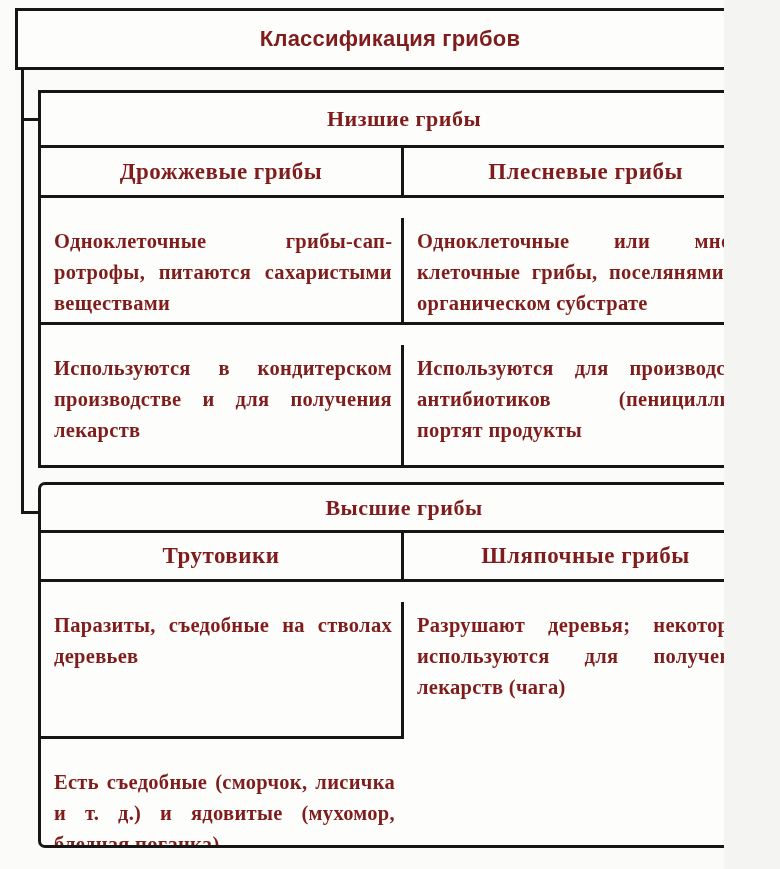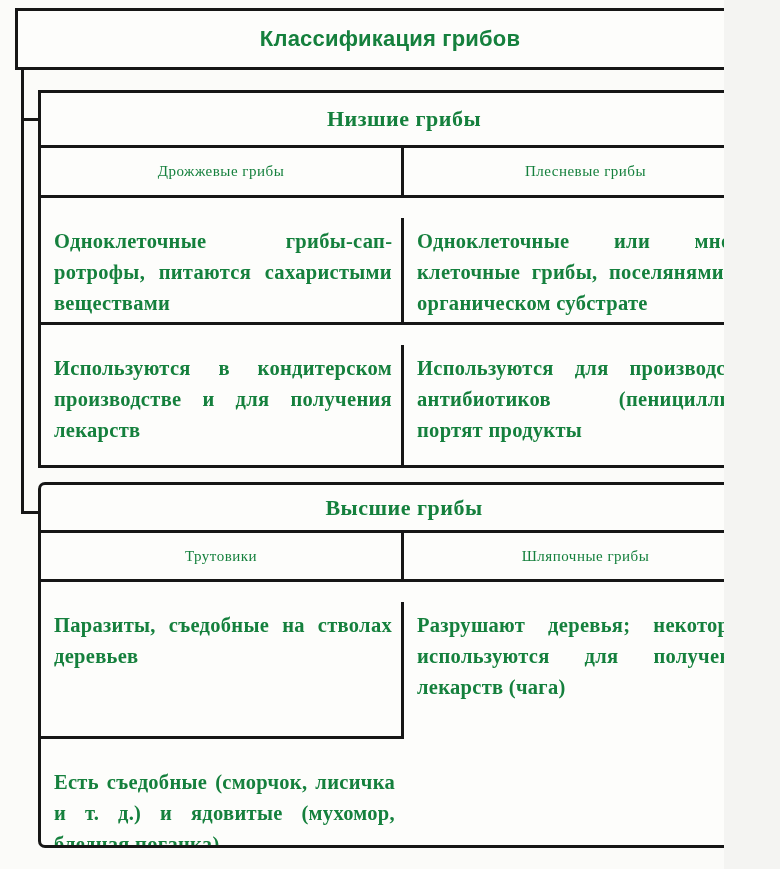--- a/index.html
+++ b/index.html
@@ -6,21 +6,21 @@
     margin: 0;
     padding: 0;
     background: #f4f4f2;
   }
   .page {
     position: relative;
     width: 724px;
     height: 869px;
     background: #fbfbf9;
     font-family: "Liberation Serif", serif;
-    color: #15803d;
+    color: #7f1d1d;
     overflow: hidden;
   }
   
   .title-box {
     position: absolute;
     left: 15px; top: 8px;
     width: 750px; height: 62px;
     border: 3px solid #161616;
     box-sizing: border-box;
     background: #fdfdfb;
@@ -77,22 +77,22 @@
     justify-content: center;
     font-weight: 700;
     font-size: 22px;
     letter-spacing: 0.5px;
   }
   .col-head {
     border-bottom: 3px solid #161616;
     display: flex;
     align-items: center;
     justify-content: center;
-    font-weight: 400;
-    font-size: 15px;
+    font-weight: 700;
+    font-size: 23px;
     letter-spacing: 0.5px;
     text-align: right;
   }
   .rb { border-right: 3px solid #161616; }
   .bb { border-bottom: 3px solid #161616; }
   .cell {
     font-size: 20.5px;
     line-height: 31px;
     font-weight: 700;
     letter-spacing: 0.3px;

